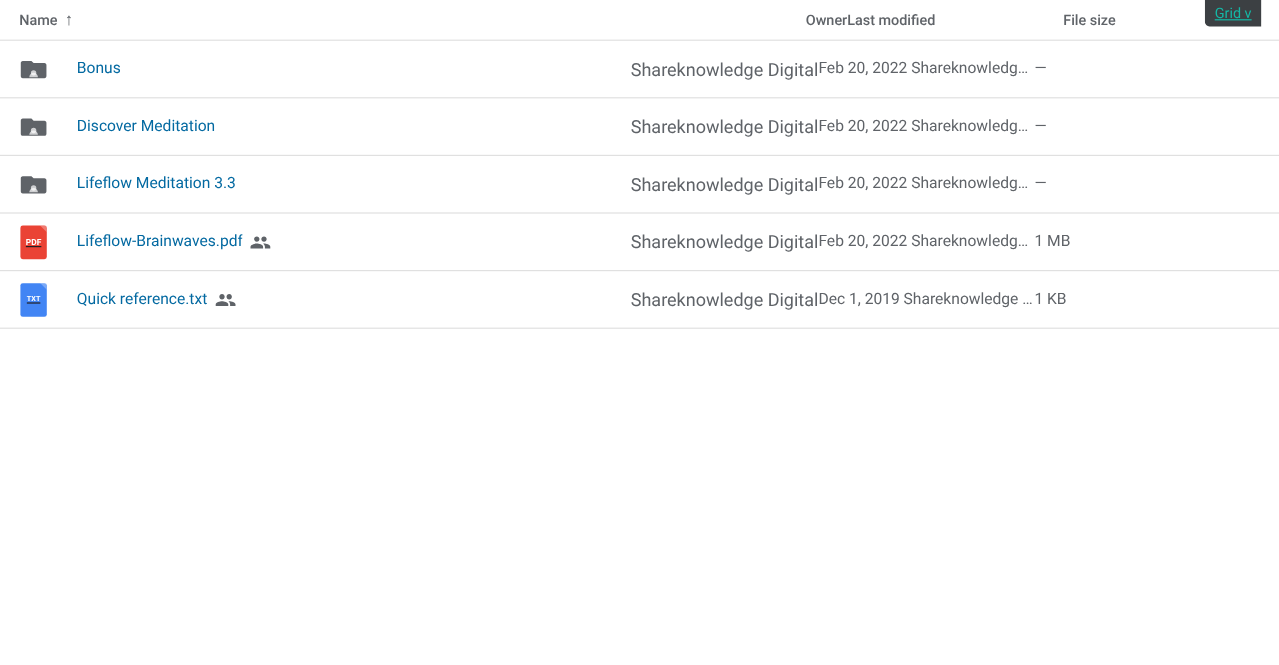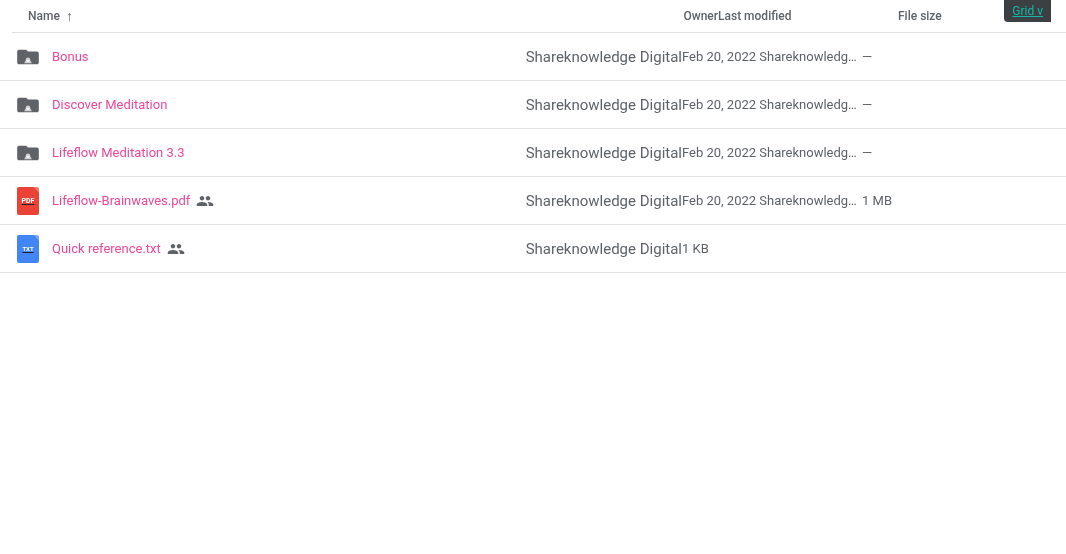--- a/index.html
+++ b/index.html
@@ -35,21 +35,20 @@
     }
 
     .file-list-header {
       display: flex;
       align-items: center;
       padding: 8px 16px;
       border-bottom: 1px solid #e0e0e0;
       color: #5f6368;
       font-size: 12px;
       font-weight: 500;
-      margin-left: 12px;
     }
 
     .col-name {
       flex: 0 0 520px;
       display: flex;
       align-items: center;
       gap: 4px;
     }
 
     .col-owner {
@@ -77,21 +76,21 @@
       align-items: center;
       padding: 8px 16px;
       border-bottom: 1px solid #e0e0e0;
       min-height: 48px;
       cursor: pointer;
     }
 
     .file-icon {
       width: 24px;
       height: 24px;
-      margin-right: 12px;
+      margin-right: 24px;
       display: flex;
       align-items: center;
       justify-content: center;
       flex-shrink: 0;
       text-decoration: underline;
     }
 
     .folder-svg {
       width: 22px;
       height: 18px;
@@ -148,21 +147,21 @@
     }
 
     .file-name-cell {
       flex: 0 0 496px;
       display: flex;
       align-items: center;
     }
 
     .file-name-text {
       font-size: 13px;
-      color: #ec4899;
+      color: #0369a1;
       white-space: nowrap;
       overflow: hidden;
       text-overflow: ellipsis;
     }
 
     .shared-icon {
       margin-left: 6px;
       color: #5f6368;
       font-size: 16px;
       flex-shrink: 0;
@@ -302,16 +301,19 @@
         <div class="txt-icon" style="font-size:6px;">TXT</div>
       </div>
       <span class="file-name-text">Quick reference.txt</span>
       <span class="shared-icon">
     <svg width="18" height="14" viewBox="0 0 24 18" fill="#5f6368">
       <path d="M16 11c1.66 0 2.99-1.34 2.99-3S17.66 5 16 5c-1.66 0-3 1.34-3 3s1.34 3 3 3zm-8 0c1.66 0 2.99-1.34 2.99-3S9.66 5 8 5C6.34 5 5 6.34 5 8s1.34 3 3 3zm0 2c-2.33 0-7 1.17-7 3.5V19h14v-2.5c0-2.33-4.67-3.5-7-3.5zm8 0c-.29 0-.62.02-.97.05 1.16.84 1.97 1.97 1.97 3.45V19h6v-2.5c0-2.33-4.67-3.5-7-3.5z"></path>
     </svg>
   </span>
     </div>
     <div class="cell-owner col-owner">Shareknowledge Digital</div>
+    <div class="cell-modified col-modified">
+      <span class="modified-text">Dec 1, 2019 </span><span class="modified-owner">Shareknowledge ...</span>
+    </div>
     <div class="cell-size col-size">1 KB</div>
   </div>
     </div>
 </div>
 
 </body></html>

